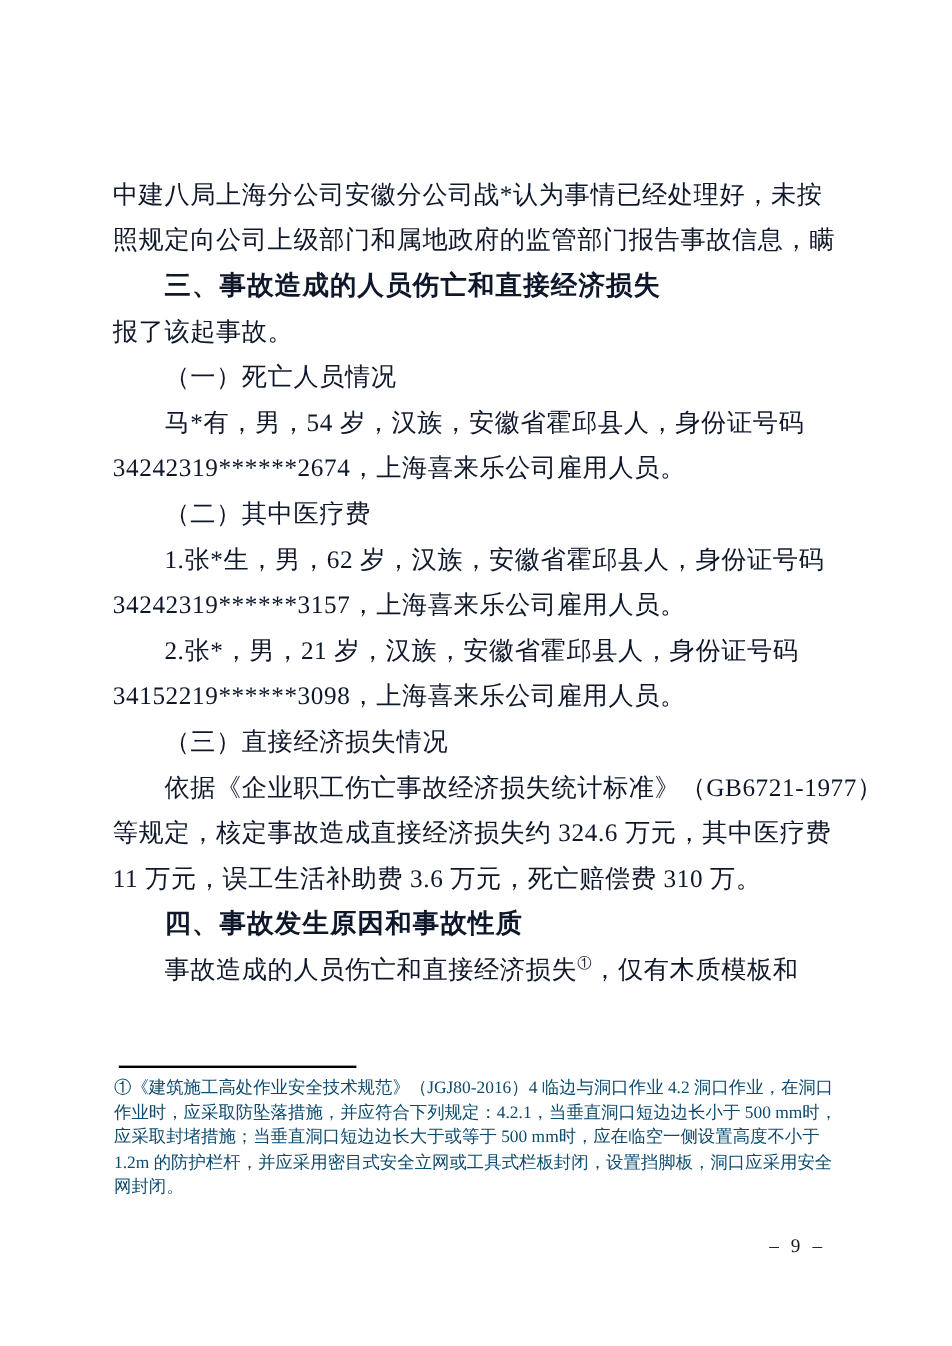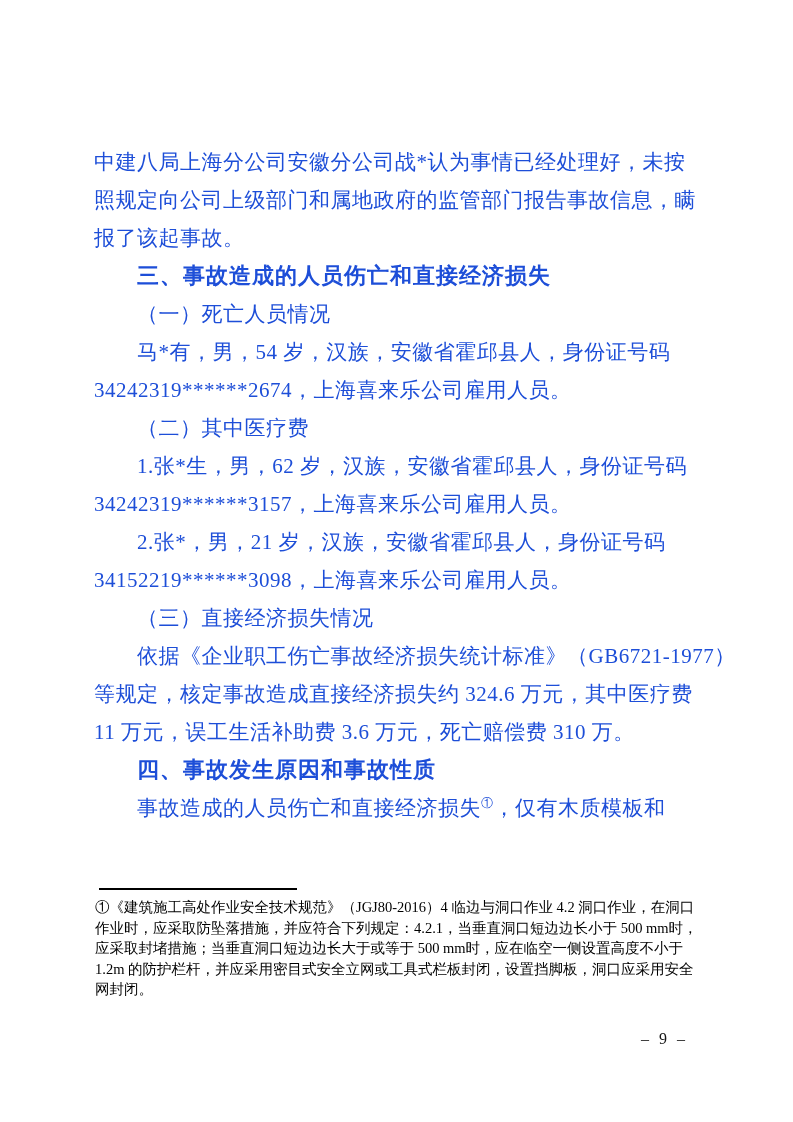--- a/index.html
+++ b/index.html
@@ -14,21 +14,21 @@
     position: absolute;
     left: 94px;
     top: 143px;
     width: 612px;
   }
   .line {
     height: 38px;
     line-height: 38px;
     font-size: 21px;
     font-family: "Liberation Serif", "DejaVu Serif", serif;
-    color: #1d4ed8;
+    color: #0f172a;
     white-space: nowrap;
     letter-spacing: 0.5px;
   }
   .indent { padding-left: 43px; }
   .heading {
     font-family: "Liberation Sans", "DejaVu Sans", sans-serif;
     font-weight: 700;
     font-size: 22px;
     letter-spacing: 1px;
   }
@@ -45,21 +45,21 @@
     width: 198px;
     height: 0;
     border-top: 2px solid #000000;
   }
   .footnote {
     position: absolute;
     left: 95px;
     top: 897px;
     width: 618px;
     font-family: "Liberation Serif", "DejaVu Serif", serif;
-    color: #000000;
+    color: #0c4a6e;
   }
   .fline {
     font-size: 14.5px;
     line-height: 20.5px;
     white-space: nowrap;
   }
   .page-number {
     position: absolute;
     left: 641px;
     top: 1030px;
@@ -71,22 +71,22 @@
   }
 </style>
 </head>
 <body>
 
 <div class="page">
 
   <main class="body-text">
     <div class="line body">中建八局上海分公司安徽分公司战*认为事情已经处理好，未按</div>
     <div class="line body">照规定向公司上级部门和属地政府的监管部门报告事故信息，瞒</div>
+    <div class="line heading indent">三、事故造成的人员伤亡和直接经济损失</div>
     <div class="line body">报了该起事故。</div>
-    <div class="line heading indent">三、事故造成的人员伤亡和直接经济损失</div>
     <div class="line sub indent">（一）死亡人员情况</div>
     <div class="line body indent">马*有，男，54 岁，汉族，安徽省霍邱县人，身份证号码</div>
     <div class="line body">34242319******2674，上海喜来乐公司雇用人员。</div>
     <div class="line sub indent">（二）其中医疗费</div>
     <div class="line body indent">1.张*生，男，62 岁，汉族，安徽省霍邱县人，身份证号码</div>
     <div class="line body">34242319******3157，上海喜来乐公司雇用人员。</div>
     <div class="line body indent">2.张*，男，21 岁，汉族，安徽省霍邱县人，身份证号码</div>
     <div class="line body">34152219******3098，上海喜来乐公司雇用人员。</div>
     <div class="line sub indent">（三）直接经济损失情况</div>
     <div class="line body indent">依据《企业职工伤亡事故经济损失统计标准》（GB6721-1977）</div>

